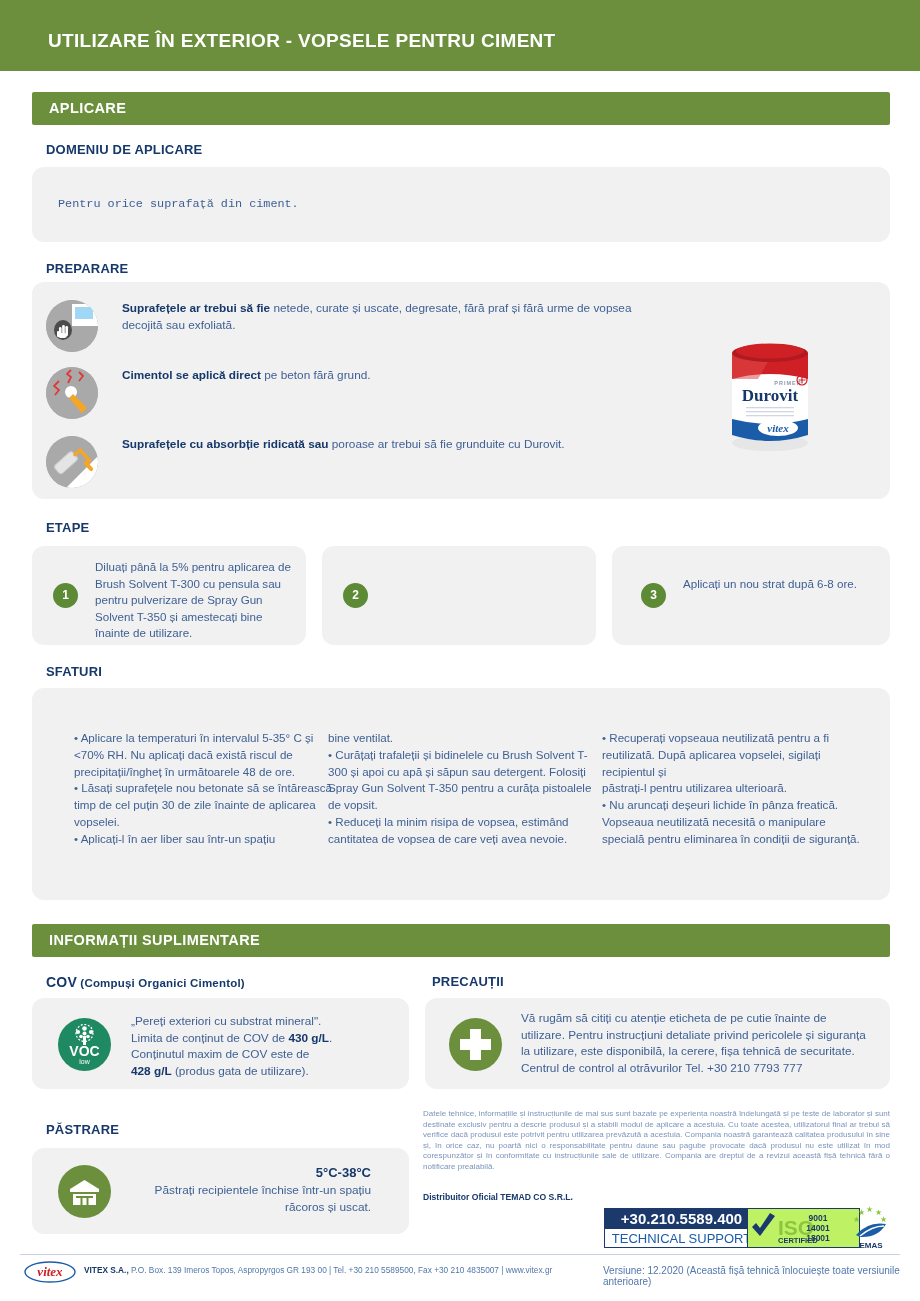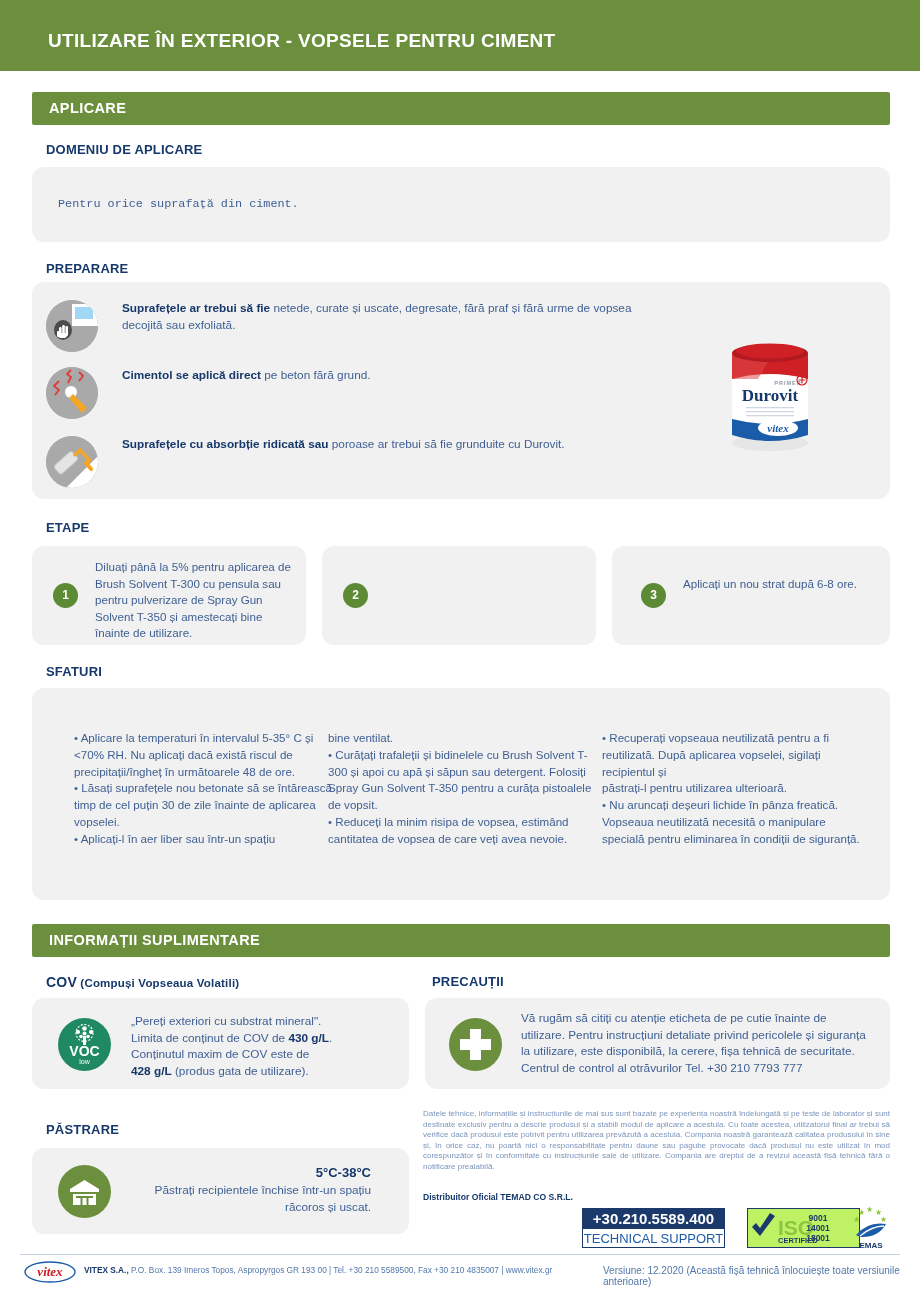--- a/index.html
+++ b/index.html
@@ -117,21 +117,21 @@
     color:#7b94bd;font-size:8px;line-height:10.6px;text-align:justify;
   }
 
   
   #distributor{position:absolute;left:423px;top:1192px;width:175px;}
   #dist-title{font-size:8.6px;font-weight:bold;color:#16386b;}
   #dist-lines{font-size:8px;line-height:10.6px;color:#5277ab;margin-top:3px;}
 
   
   #phone-box{
-    position:absolute;left:582px;top:1208px;width:143px;height:40px;
+    position:absolute;left:604px;top:1208px;width:155px;height:40px;
     border:1.5px solid #1b3a6b;box-sizing:border-box;padding-left:48px;
   }
   #phone-num{
     position:absolute;left:0;top:0;width:100%;height:20px;background:#1b3a6b;
     color:#fff;font-size:15px;font-weight:bold;text-align:center;line-height:20px;
   }
   #phone-sub{
     position:absolute;left:0;top:20px;width:100%;height:19px;
     color:#1b5ca8;font-size:13px;text-align:center;line-height:19px;
   }
@@ -281,21 +281,21 @@
 • Reduceți la minim risipa de vopsea, estimând cantitatea de vopsea de care veți avea nevoie.</div>
   <div class="tip-col" id="tip-col-3" style="white-space:pre-wrap;">• Recuperați vopseaua neutilizată pentru a fi reutilizată. După aplicarea vopselei, sigilați recipientul și
 păstrați-l pentru utilizarea ulterioară.
 • Nu aruncați deșeuri lichide în pânza freatică. Vopseaua neutilizată necesită o manipulare specială pentru eliminarea în condiții de siguranță.</div>
 
   <div class="banner" id="banner-info">
     <span>INFORMAȚII SUPLIMENTARE</span>
   </div>
 
   <div class="subhead" id="sub-cov">
-    <span style="font-size:14px;">COV</span><span class="light"> (Compuși Vopseaua Volatili)</span>
+    <span style="font-size:14px;">COV</span><span class="light"> (Compuși Organici Cimentol)</span>
   </div>
   <div class="panel" id="panel-cov"></div>
   <div id="cov-logo">
     <svg width="53" height="53" viewBox="0 0 53 53">
       <circle cx="26.5" cy="26.5" r="26.5" fill="#1f8a62"></circle>
       <g fill="#ffffff">
         <rect x="25" y="18" width="3" height="9"></rect>
         <circle cx="26.5" cy="15" r="8.5" fill="none" stroke="#ffffff" stroke-width="1.2" stroke-dasharray="2,1.6"></circle>
         <circle cx="20" cy="14" r="2.1"></circle>
           <circle cx="26.5" cy="10.5" r="2.3"></circle>

